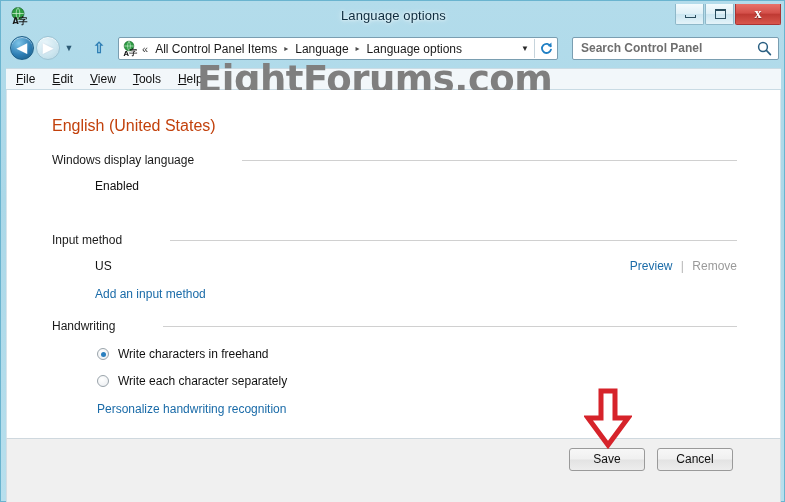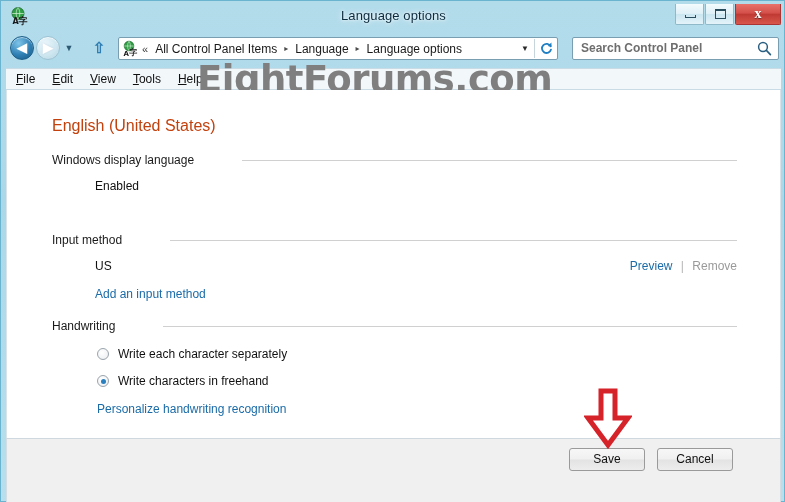--- a/index.html
+++ b/index.html
@@ -582,27 +582,27 @@
         </div>
       </div>
 
       <div class="section" style="top:228px;">
         <div class="section-head">
           <span class="section-head-label">Handwriting</span>
           <span class="section-rule"></span>
         </div>
 
         <div class="radio-row">
+          <span class="radio checked"></span>
+          <span class="radio-label">Write characters in freehand</span>
+        </div>
+
+        <div class="radio-row">
           <span class="radio"></span>
           <span class="radio-label">Write each character separately</span>
-        </div>
-
-        <div class="radio-row">
-          <span class="radio checked"></span>
-          <span class="radio-label">Write characters in freehand</span>
         </div>
 
         <div class="link-row" style="margin-left:45px; margin-top:14px;">
           <span class="link">Personalize handwriting recognition</span>
         </div>
       </div>
     </div>
 
     <div class="footer">
       <div class="btn btn-save">Save</div>

